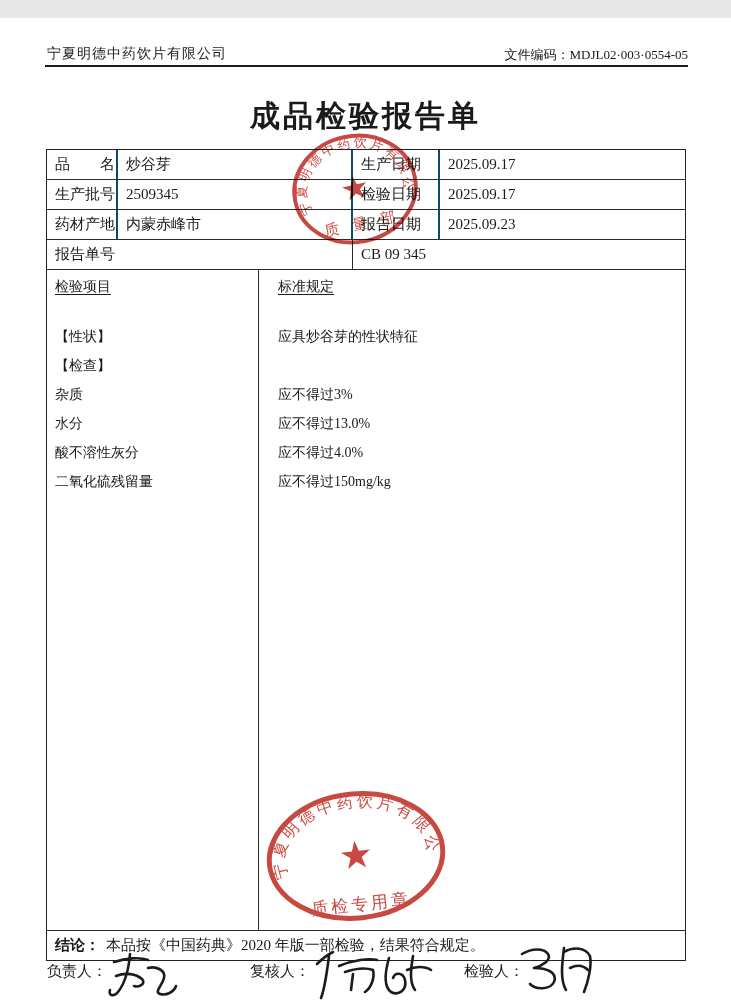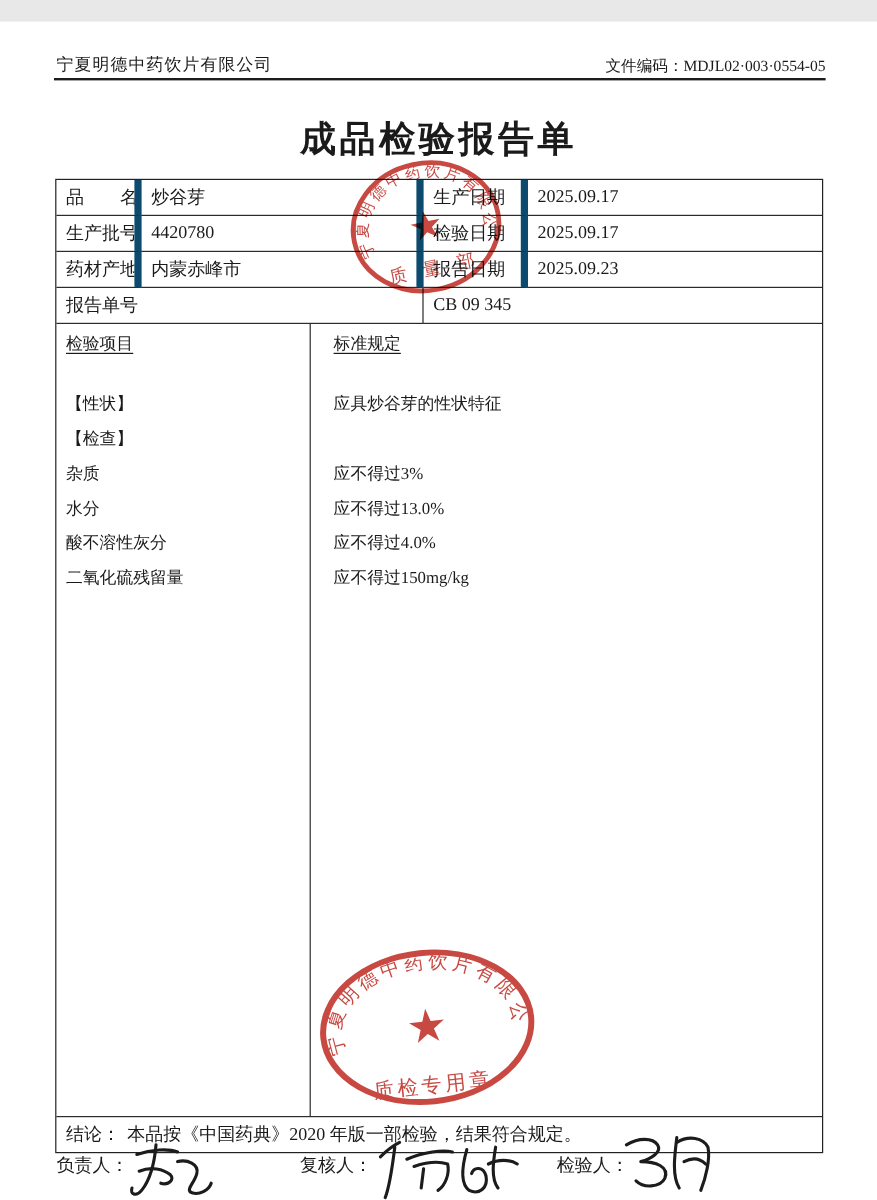--- a/index.html
+++ b/index.html
@@ -11,39 +11,39 @@
   }
   
   .hdr-company { position:absolute; left:47px; top:27px; font-size:14px; letter-spacing:1px; }
   .hdr-code { position:absolute; right:43px; top:28px; font-size:13px; }
   .hdr-rule { position:absolute; left:45px; top:47px; width:643px; height:2px; background:#1c1c1c; }
   .doc-title { position:absolute; left:0; top:78px; width:731px; text-align:center;
     font-size:30px; font-weight:bold; letter-spacing:3px; }
   
   .report-table { position:absolute; left:46px; top:131px; width:640px; border:1px solid #222; }
   .info-row { display:grid; grid-template-columns:71px 235px 87px 245px; height:30px; }
-  .info-row > div { border-right:6px solid #0c4a6e; border-bottom:1px solid #2a2a2a;
+  .info-row > div { border-right:2px solid #0c4a6e; border-bottom:1px solid #2a2a2a;
     display:flex; align-items:center; padding:0 8px; font-size:15px; white-space:nowrap; overflow:hidden; }
   .info-row > div:last-child { border-right:none; }
   .reportno-row { display:grid; grid-template-columns:306px 332px; height:30px; }
   .reportno-row > div { border-right:1px solid #2a2a2a; border-bottom:1px solid #2a2a2a;
     display:flex; align-items:center; padding:0 8px; font-size:15px; }
   .reportno-row > div:last-child { border-right:none; }
   
   .insp { display:grid; grid-template-columns:212px 213px 213px; height:660px;gap:11px; }
   .insp-col { border-right:1px solid #2a2a2a; padding-top:6px; }
   .insp-col:last-child { border-right:none; }
   .insp-head { font-size:14px; height:46px; padding:2px 8px 0 8px;
     text-decoration:underline; text-underline-offset:3px; }
   .insp-head.center { text-align:left; }
   .insp-line { height:29px; display:flex; align-items:center; padding:0 8px; font-size:14px; white-space:nowrap; }
   
   .conclusion-row { border-top:1px solid #2a2a2a; height:30px; display:flex; align-items:center;
     padding:0 8px; font-size:15px; }
-  .conclusion-row .lbl { font-weight:normal; margin-right:6px; }
+  .conclusion-row .lbl { font-weight:bold; margin-right:6px; }
   
   .sig-label { position:absolute; font-size:15px; }
   .sig-svg { position:absolute; }
   .sig-svg path { fill:none; stroke:#1c1c1c; stroke-width:2.6; stroke-linecap:round; stroke-linejoin:round; }
   
   .stamp { position:absolute; mix-blend-mode:multiply; opacity:0.88; }
   .stamp text { fill:#c03028; }
   .stamp .ring { fill:none; stroke:#c03028; }
 </style>
 </head>
@@ -60,21 +60,21 @@
   <div class="report-table">
 
     <div class="info-row">
       <div>品　　名</div>
       <div>炒谷芽</div>
       <div>生产日期</div>
       <div>2025.09.17</div>
     </div>
     <div class="info-row">
       <div>生产批号</div>
-      <div>4420780</div>
+      <div>2509345</div>
       <div>检验日期</div>
       <div>2025.09.17</div>
     </div>
     <div class="info-row">
       <div>药材产地</div>
       <div>内蒙赤峰市</div>
       <div>报告日期</div>
       <div>2025.09.23</div>
     </div>
     <div class="reportno-row">

